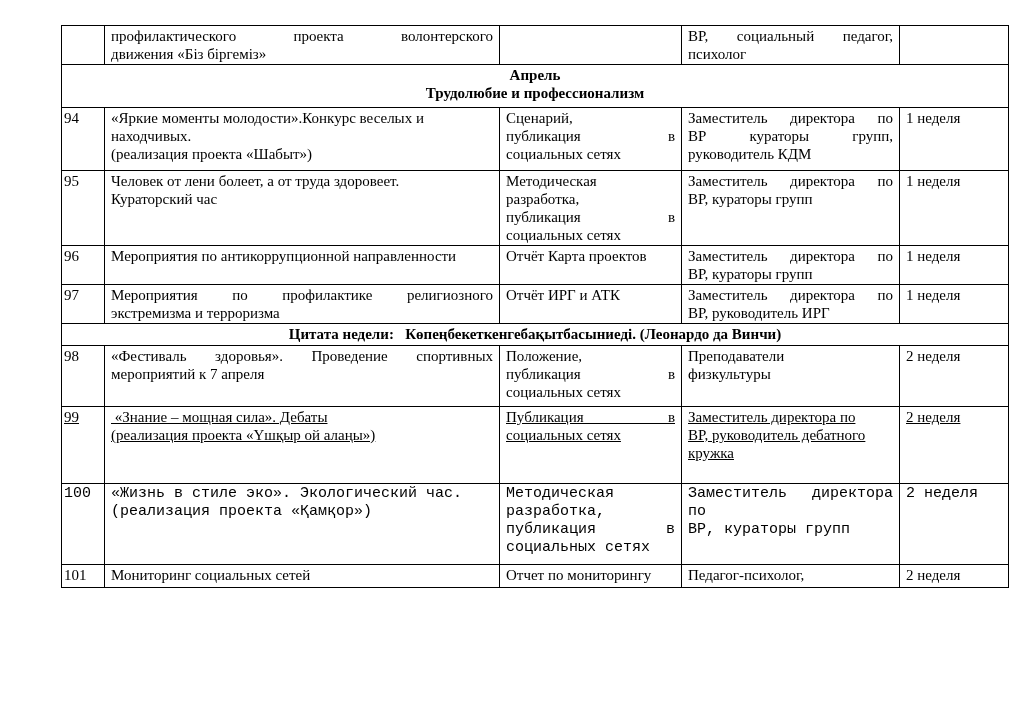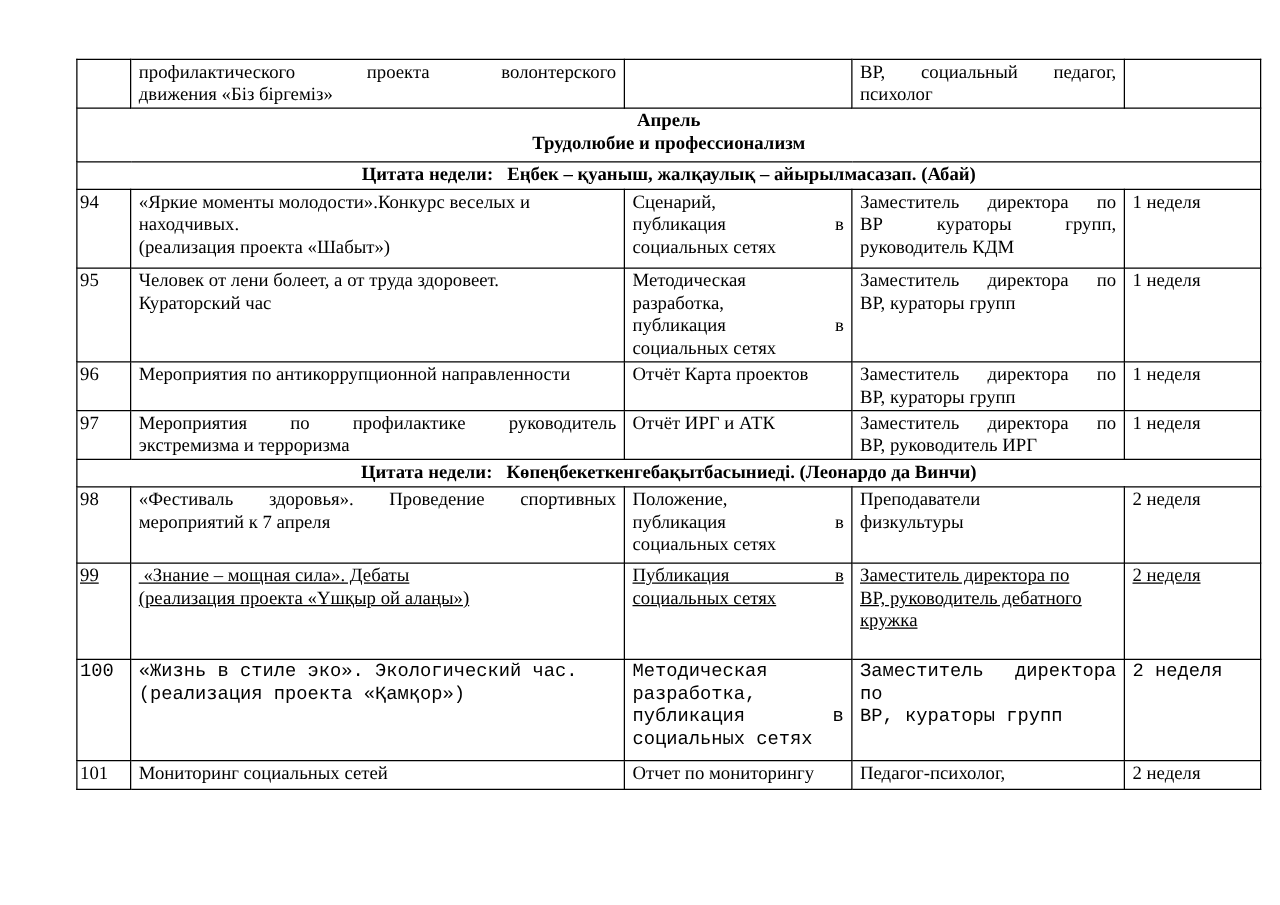--- a/index.html
+++ b/index.html
@@ -2,21 +2,21 @@
 <html><head>
 <meta charset="utf-8">
 <style>
   html,body{margin:0;padding:0;background:#e8e8e8;}
   .page{
     position:relative;width:1024px;height:724px;background:#ffffff;
     font-family:"Liberation Serif","DejaVu Serif",serif;color:#000;
     overflow:hidden;
   }
   table.plan{
-    position:absolute;left:61px;top:47px;width:947px;
+    position:absolute;left:61px;top:25px;width:947px;
     border-collapse:collapse;table-layout:fixed;
   }
   td{
     border:1.5px solid #000;
     vertical-align:top;
     padding:1px 6px 1px 6px;
     font-size:15px;line-height:18px;
     overflow:hidden;
   }
   td.c-num{text-align:center;padding:1px 2px;}
@@ -53,25 +53,20 @@
             <div class="ln">психолог</div>
           </td>
           <td class="c-dur"></td>
         </tr>
         <tr class="section" style="height: 43px;">
           <td colspan="5">
             <div class="ln">Апрель</div>
             <div class="ln">Трудолюбие и профессионализм</div>
           </td>
         </tr>
-        <tr class="quote" style="height: 22px;">
-          <td colspan="5">
-            <div class="ln">Цитата недели:&nbsp;&nbsp; Еңбек – қуаныш, жалқаулық – айырылмасазап. (Абай)</div>
-          </td>
-        </tr>
         <tr class="data" style="height: 63px;">
           <td class="c-num">
             <div class="ln">94</div>
           </td>
           <td class="c-act">
             <div class="ln">«Яркие моменты молодости».Конкурс веселых и</div>
             <div class="ln">находчивых.</div>
             <div class="ln">(реализация проекта «Шабыт»)</div>
           </td>
           <td class="c-out">
@@ -126,21 +121,21 @@
           </td>
           <td class="c-dur">
             <div class="ln">1 неделя</div>
           </td>
         </tr>
         <tr class="data" style="height: 39px;">
           <td class="c-num">
             <div class="ln">97</div>
           </td>
           <td class="c-act">
-            <div class="ln st">Мероприятия по профилактике руководитель</div>
+            <div class="ln st">Мероприятия по профилактике религиозного</div>
             <div class="ln">экстремизма и терроризма</div>
           </td>
           <td class="c-out">
             <div class="ln">Отчёт ИРГ и АТК</div>
           </td>
           <td class="c-resp">
             <div class="ln st">Заместитель директора по</div>
             <div class="ln">ВР, руководитель ИРГ</div>
           </td>
           <td class="c-dur">

